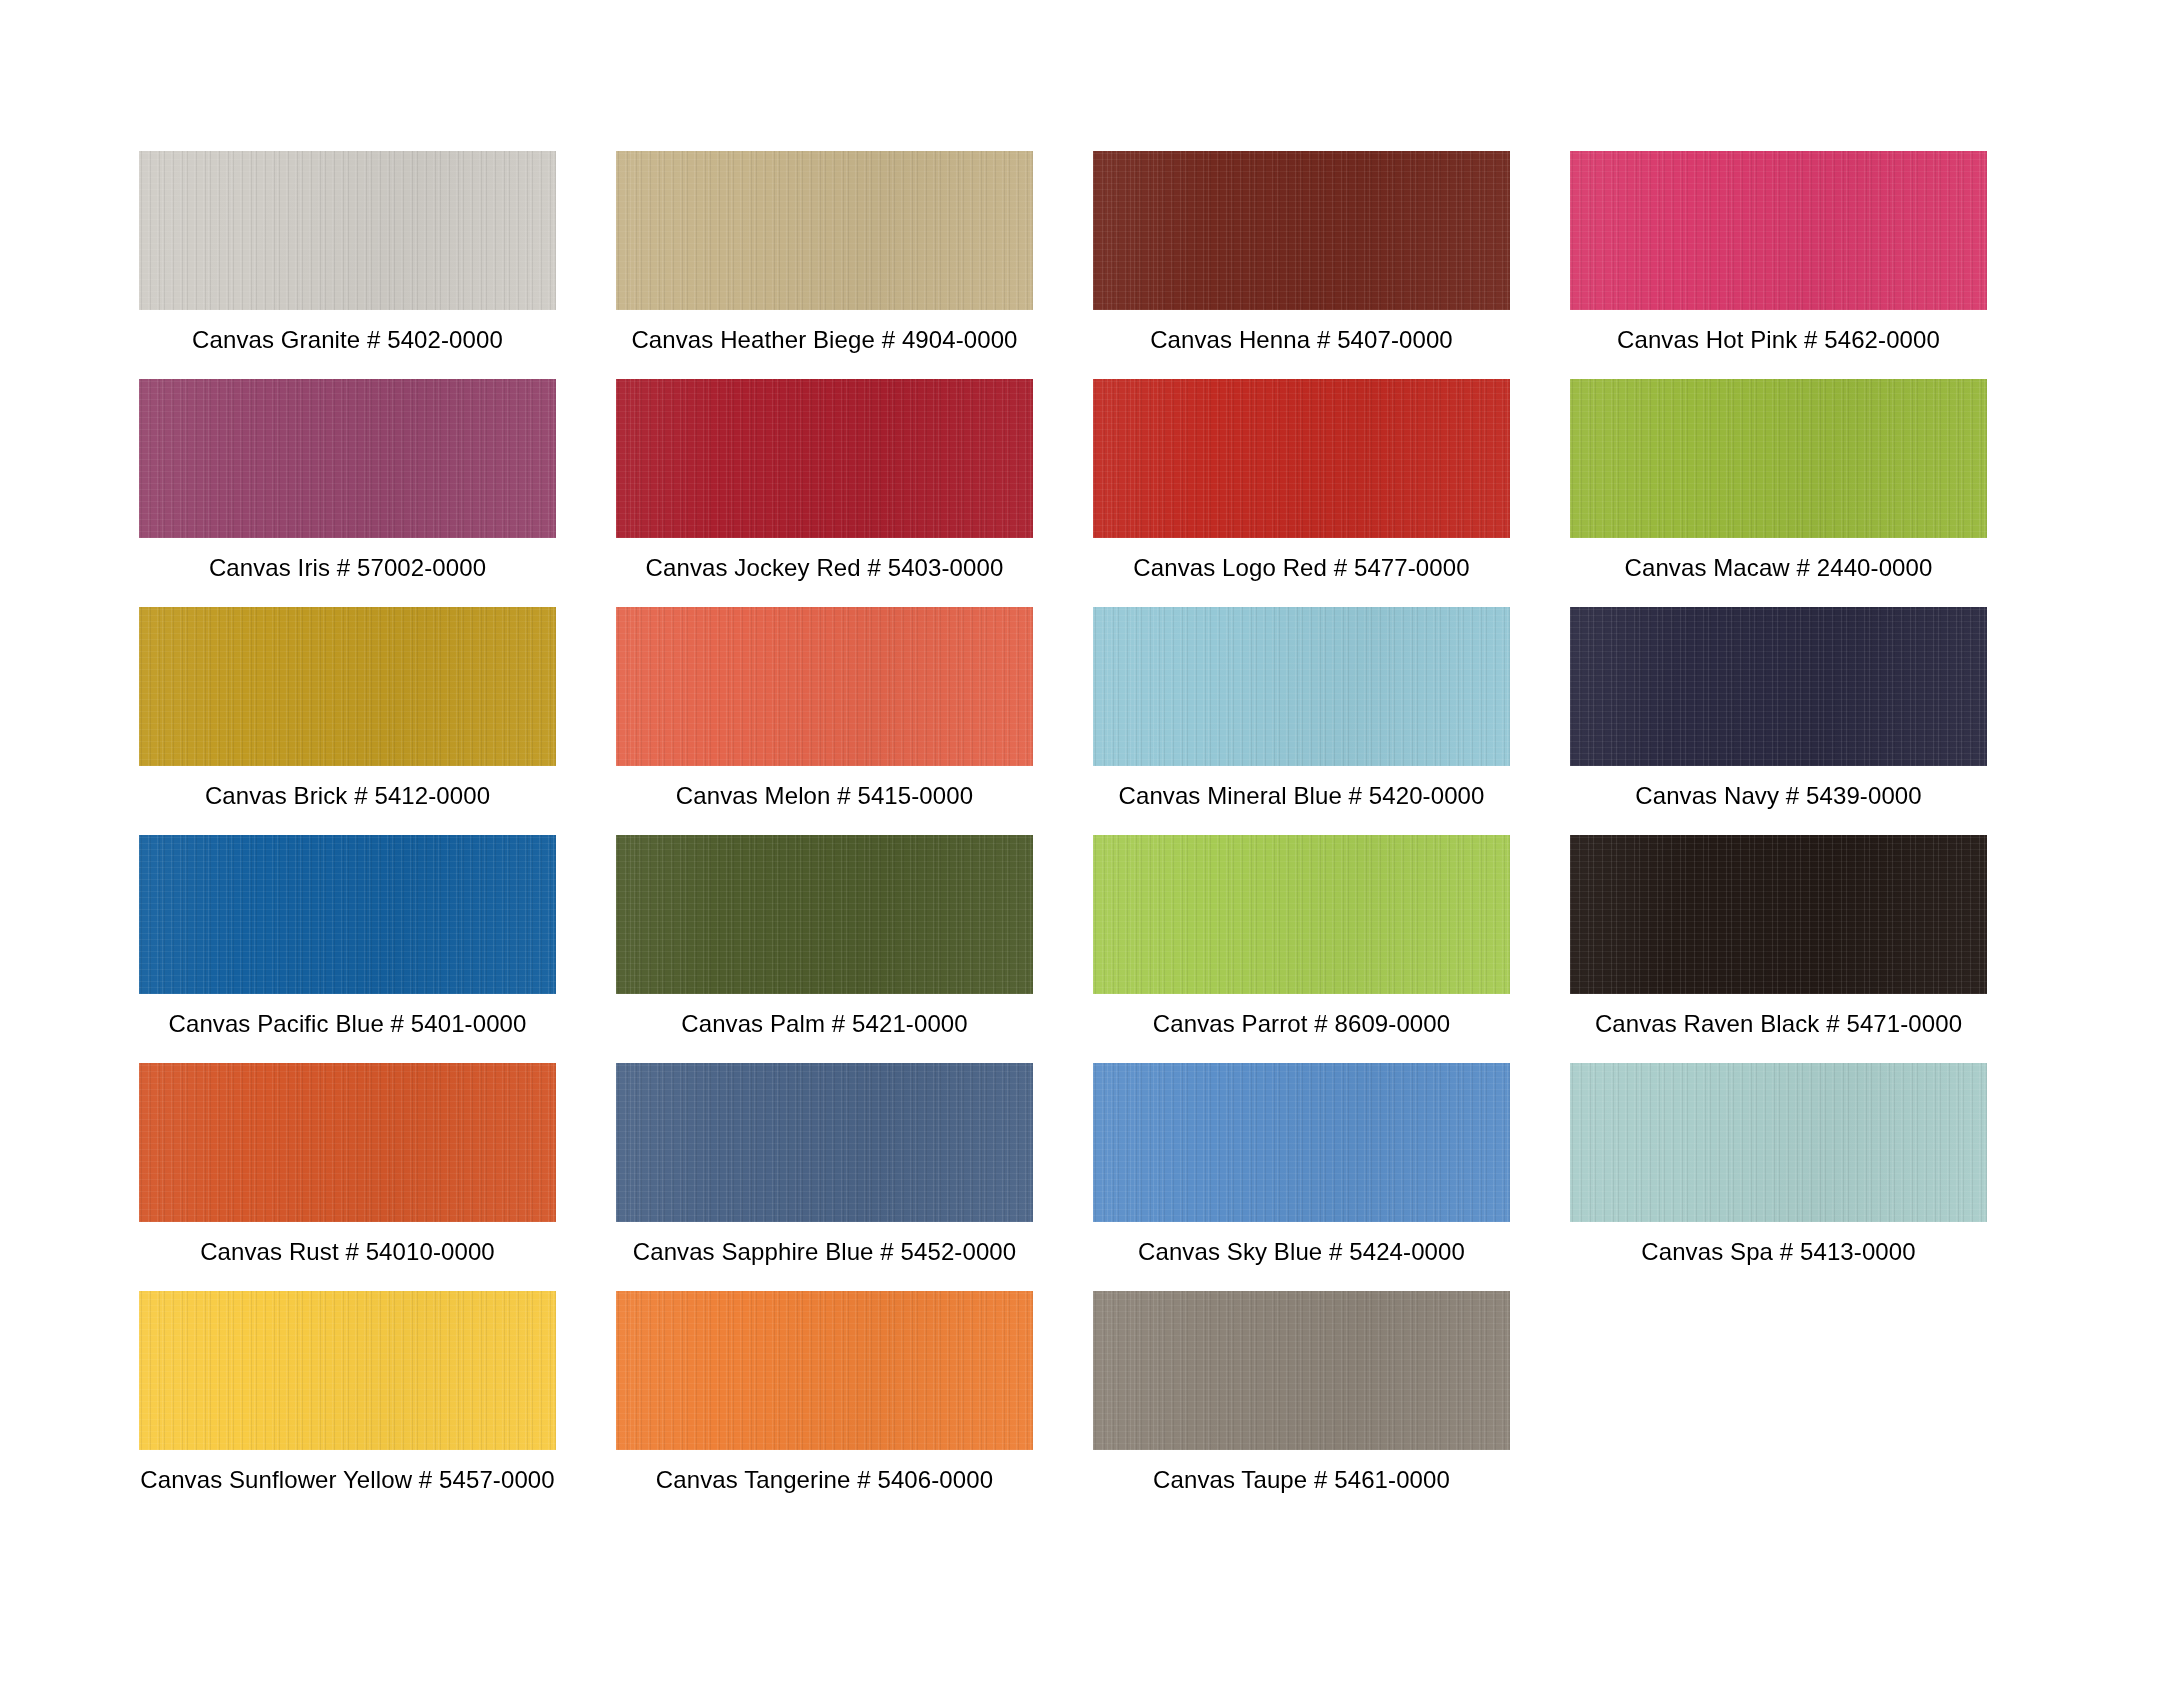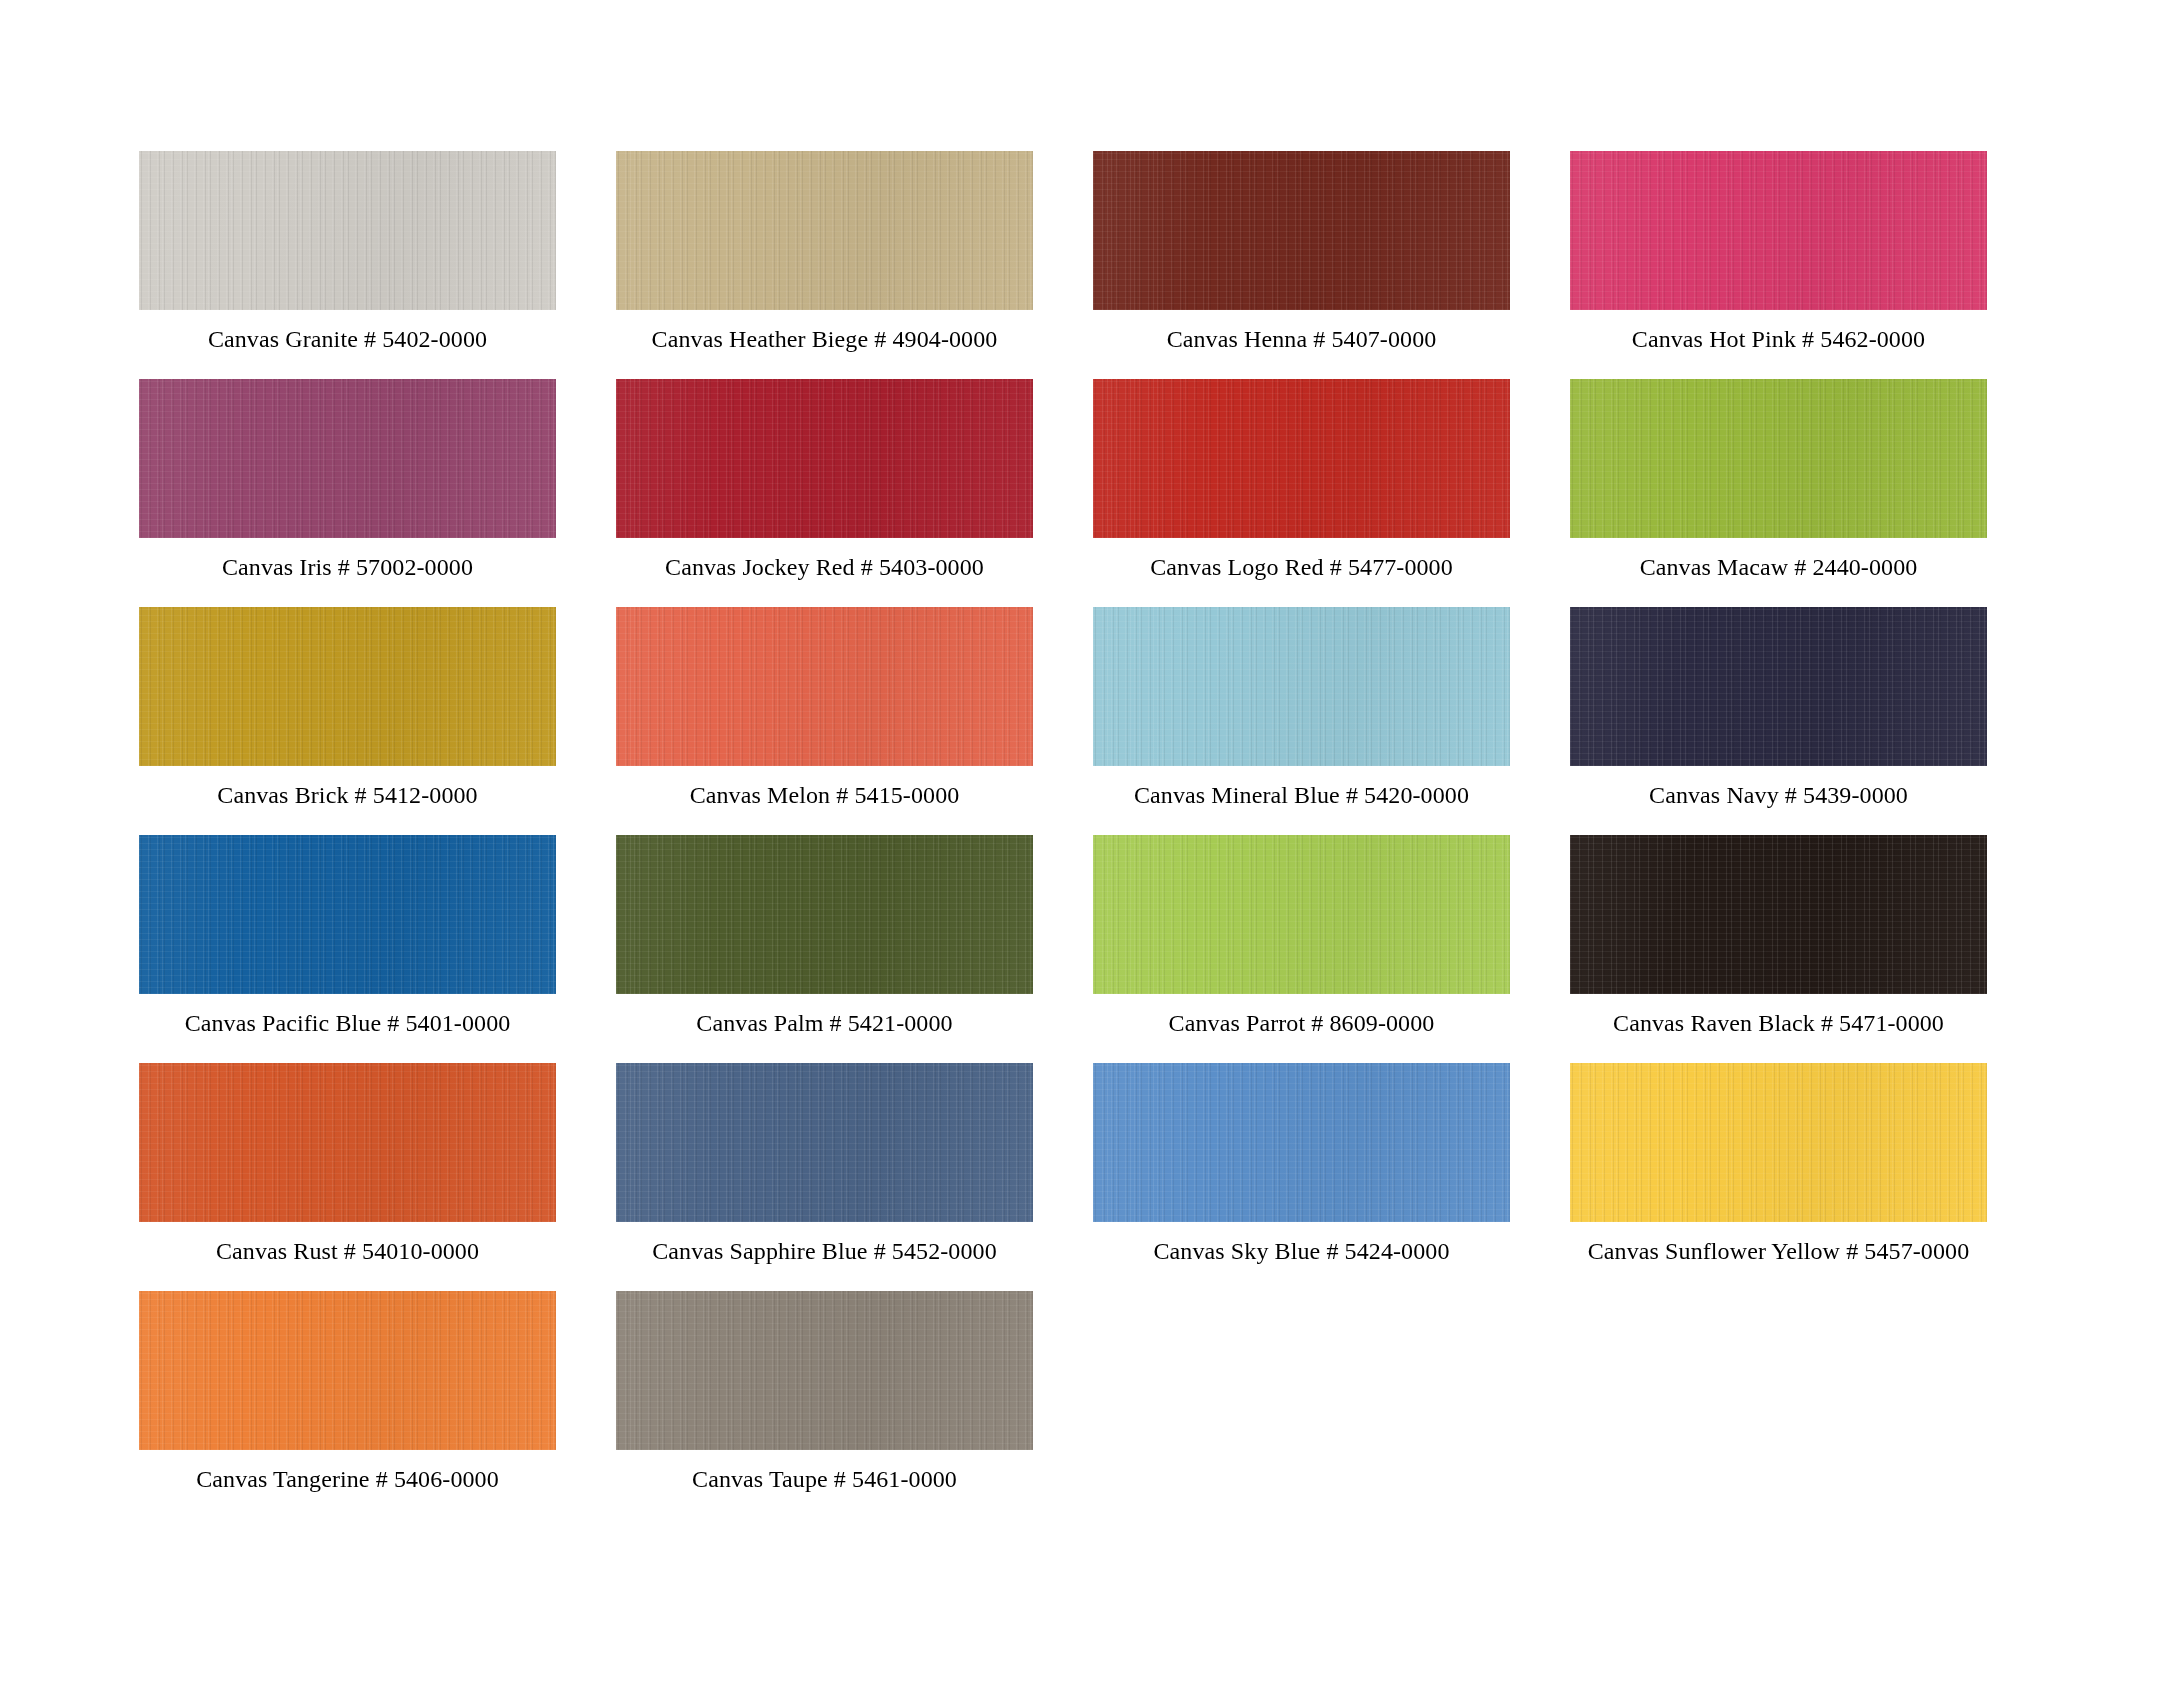--- a/index.html
+++ b/index.html
@@ -34,21 +34,20 @@
     column-gap: 60px;
     row-gap: 0px;
   }
 
   .swatch-cell {
     width: 417px;
     height: 228px;
     display: flex;
     flex-direction: column;
     align-items: center;
-    font-family: Liberation Serif, serif;
   }
 
   .swatch-chip {
     position: relative;
     width: 417px;
     height: 159px;
     overflow: hidden;
     background-color: #cccccc;
   }
 
@@ -232,20 +231,27 @@
         <div class="swatch-label">Canvas Sapphire Blue # 5452-0000</div>
       </div>
       <div class="swatch-cell">
         <div class="swatch-chip" style="background-color: rgb(91, 143, 201);">
           <span class="weave"></span>
           <span class="sheen"></span>
         </div>
         <div class="swatch-label">Canvas Sky Blue # 5424-0000</div>
       </div>
       <div class="swatch-cell">
+        <div class="swatch-chip" style="background-color: rgb(169, 205, 202);">
+          <span class="weave"></span>
+          <span class="sheen"></span>
+        </div>
+        <div class="swatch-label">Canvas Spa # 5413-0000</div>
+      </div>
+      <div class="swatch-cell">
         <div class="swatch-chip" style="background-color: rgb(248, 203, 67);">
           <span class="weave"></span>
           <span class="sheen"></span>
         </div>
         <div class="swatch-label">Canvas Sunflower Yellow # 5457-0000</div>
       </div>
       <div class="swatch-cell">
         <div class="swatch-chip" style="background-color: rgb(238, 128, 55);">
           <span class="weave"></span>
           <span class="sheen"></span>

